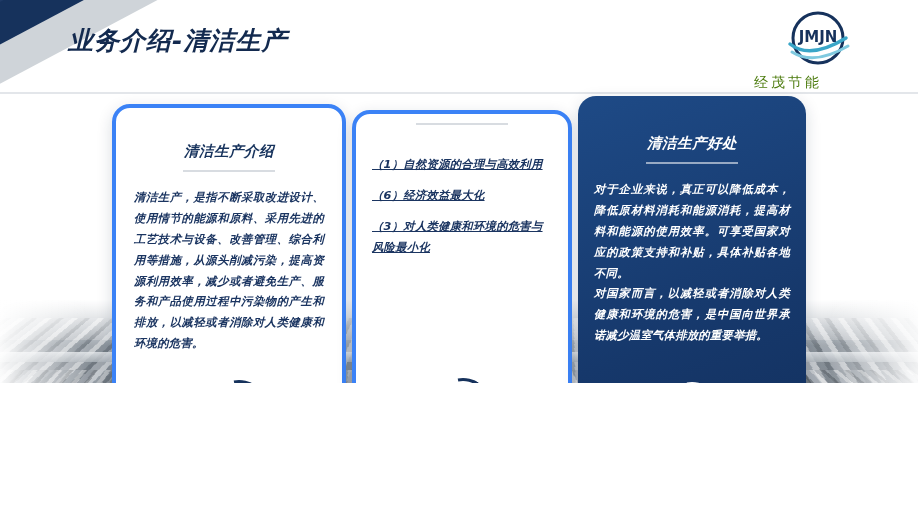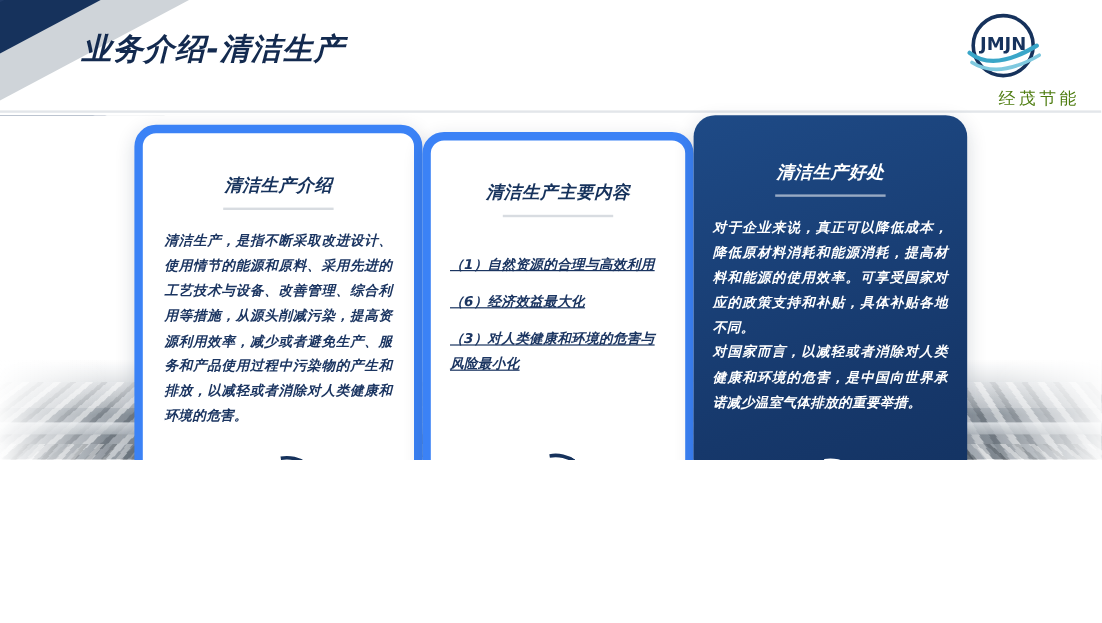--- a/index.html
+++ b/index.html
@@ -149,23 +149,23 @@
   .title-rule {
     position: absolute;
     left: 0; top: 92px;
     width: 918px; height: 2px;
     background: #e3e6ea;
   }
 
   
   .logo {
     position: absolute;
-    right: 18px; top: 10px;
+    right: 36px; top: 10px;
     width: 128px; height: 92px;
-    text-align: right;
+    text-align: left;
   }
   .logo .mark {
     position: relative;
     width: 76px; height: 62px;
     margin: 0 auto;
   }
   .logo-text {
     margin-top: 2px;
     font-size: 14px;
     letter-spacing: 3px;
@@ -175,21 +175,21 @@
 
   
   .card {
     position: absolute;
     border-radius: 18px;
     box-shadow: 0 5px 16px rgba(20,35,60,.16);
     overflow: hidden;
   }
   .card-light {
     background: #ffffff;
-    border: 7px solid #3b82f6;
+    border: 4px solid #3b82f6;
   }
   .card-dark {
     background: linear-gradient(160deg, #1e4a86 0%, #16386b 60%, #122f5c 100%);
   }
   #card1 { left: 112px; top: 104px; width: 226px; height: 346px; }
   #card2 { left: 352px; top: 110px; width: 212px; height: 334px; }
   #card3 { left: 578px; top: 96px; width: 228px; height: 384px; }
 
   .card-title {
     text-align: center;
@@ -324,21 +324,20 @@
         <path d="M14 7h4l3.5 4v2H14z" fill="#3f4650"></path>
         <circle cx="6.5" cy="15.5" r="2.3" fill="#3f4650"></circle>
         <circle cx="17" cy="15.5" r="2.3" fill="#3f4650"></circle>
         <rect x="3.6" y="5.6" width="8.8" height="3" fill="#eceef1"></rect>
       </svg>
     </div>
     <div class="ring"></div>
   </div>
 
   <div class="card card-light" id="card2">
-    <div class="card-title">清洁生产主要内容</div>
     <div class="title-underline"></div>
     <div class="card-body">
       <p>（1）自然资源的合理与高效利用</p>
       <p>（6）经济效益最大化</p>
       <p>（3）对人类健康和环境的危害与风险最小化</p>
     </div>
   </div>
   <div class="badge" id="badge2">
     <div class="disc">
       <svg width="22" height="22" viewBox="0 0 22 22" aria-hidden="true">

